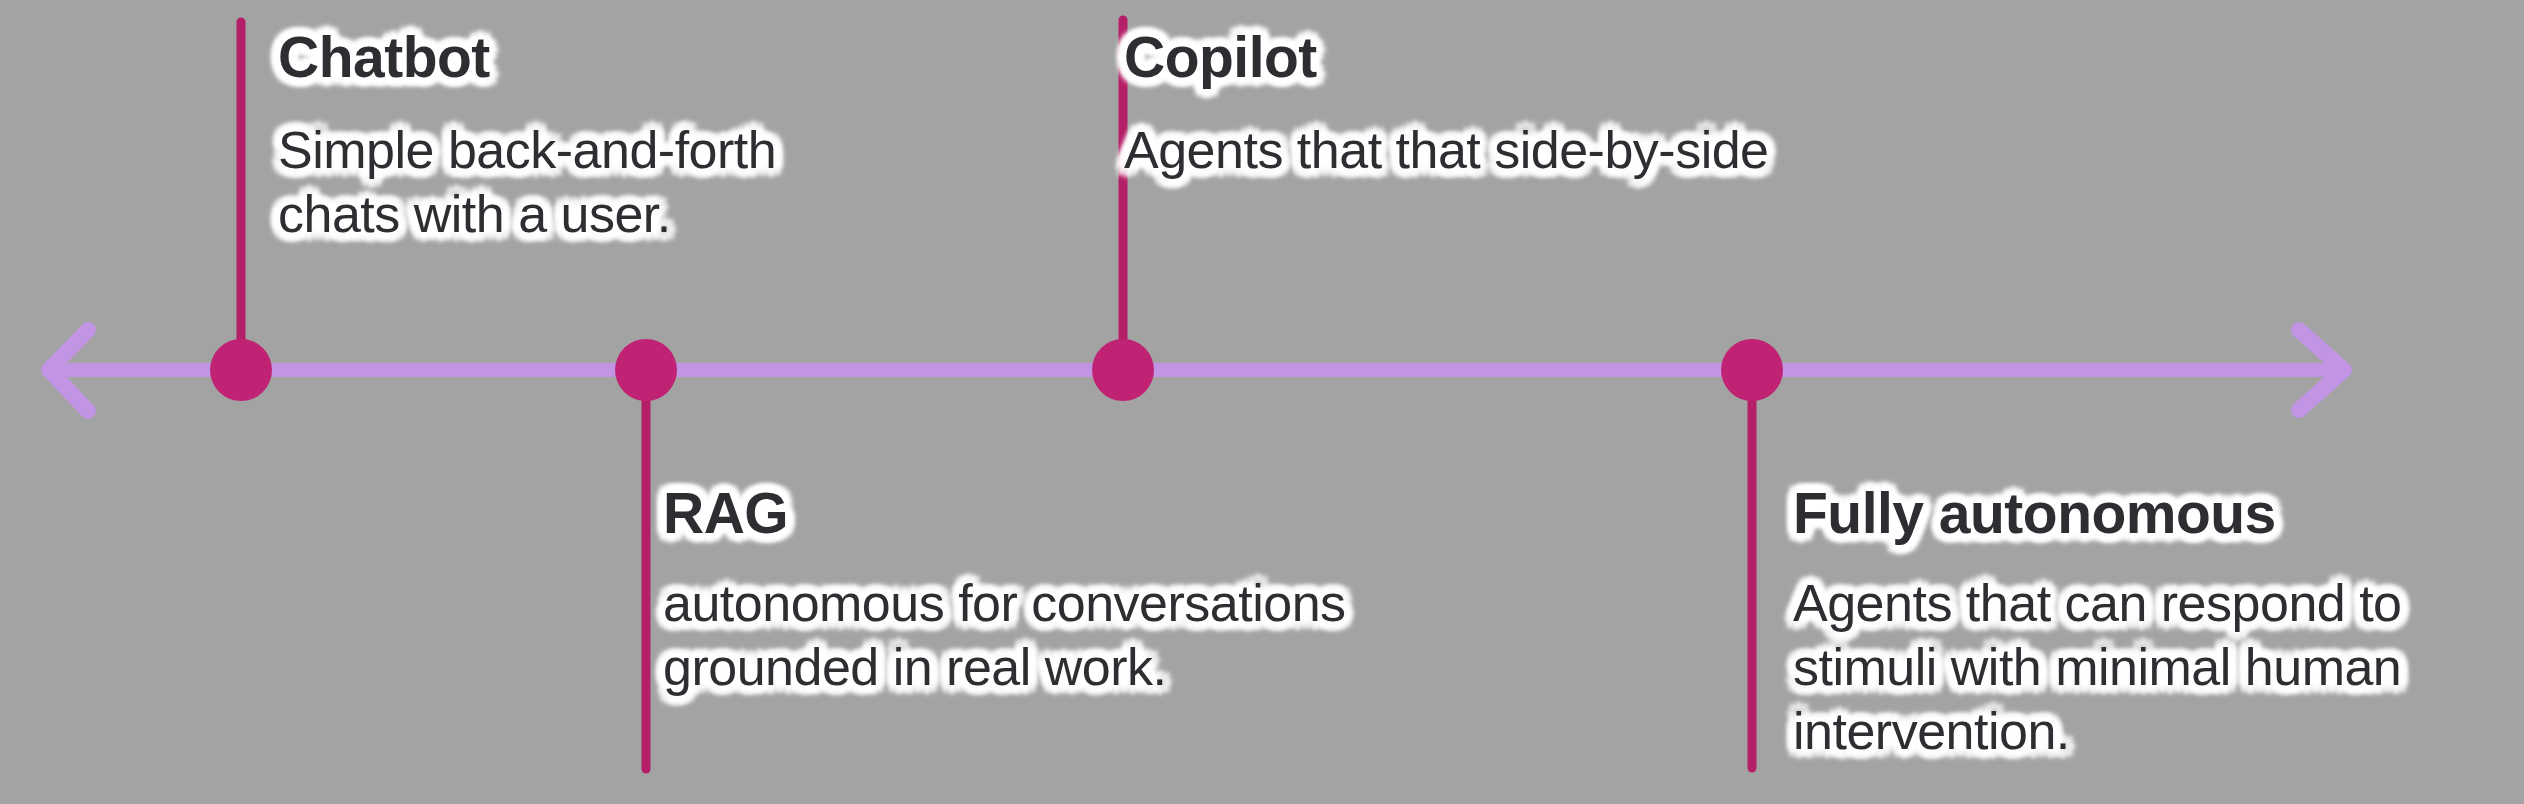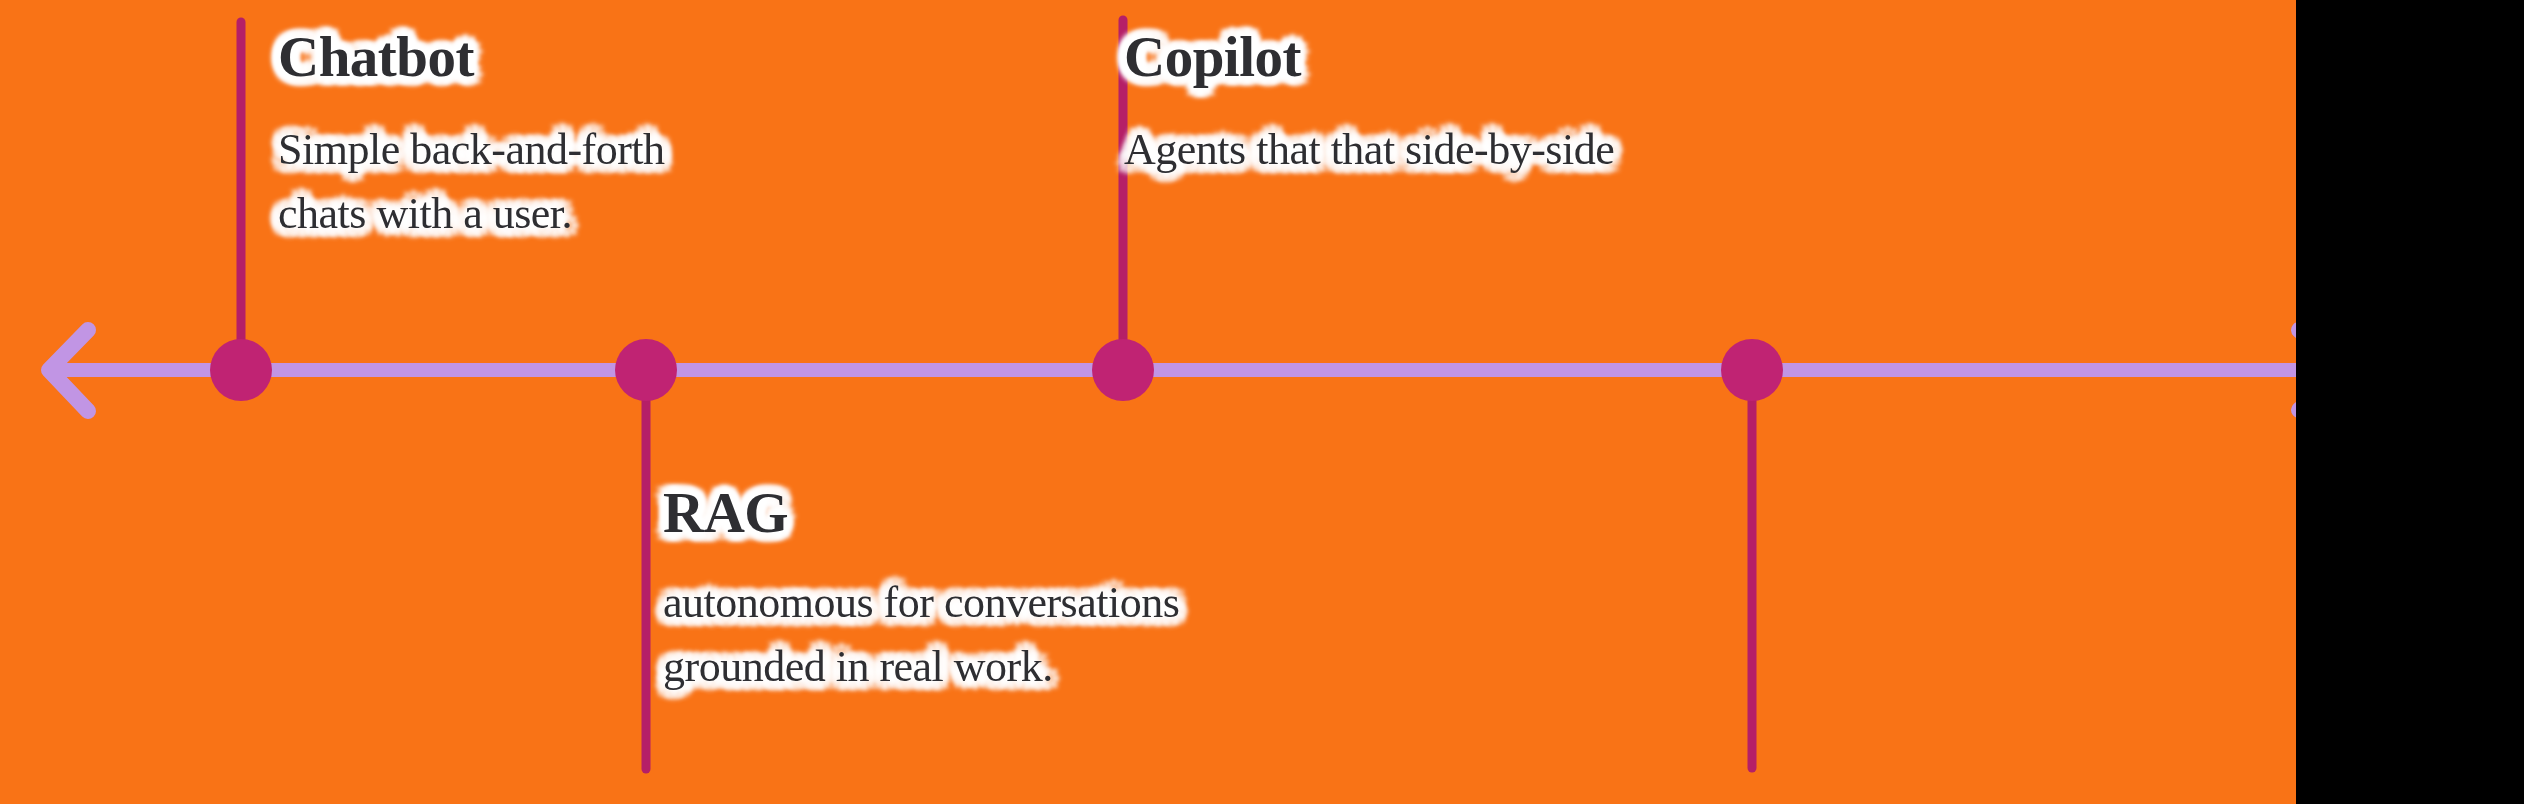--- a/index.html
+++ b/index.html
@@ -2,25 +2,25 @@
 <html><head>
 <meta charset="utf-8">
 <style>
   html, body {
     margin: 0;
     padding: 0;
     background: #000000;
   }
   .canvas {
     position: relative;
-    width: 2296px;
+    width: 2524px;
     height: 804px;
-    background: #f97316;
+    background: #a3a3a3;
     overflow: hidden;
-    font-family: Liberation Serif, serif;
+    font-family: Liberation Sans, sans-serif;
   }
   .gfx {
     position: absolute;
     left: 0;
     top: 0;
   }
   .label {
     position: absolute;
     color: #2e2e32;
     
@@ -34,21 +34,21 @@
   }
   .label .title {
     font-size: 57px;
     font-weight: 700;
     line-height: 58px;
     letter-spacing: -0.5px;
   }
   .label .desc {
     position: absolute;
     left: 0;
-    font-size: 44px;
+    font-size: 52px;
     font-weight: 400;
     line-height: 64px;
     letter-spacing: -0.5px;
   }
   
   .label.above .desc { top: 90px; }
   .label.below .desc { top: 87px; }
 </style>
 </head>
 <body>
@@ -89,14 +89,22 @@
   </div>
 
   <div class="label below" style="left:663px; top:484px;">
     <div class="title">RAG</div>
     <div class="desc">
       <div>autonomous for conversations</div>
       <div>grounded in real work.</div>
     </div>
   </div>
 
+  <div class="label below" style="left:1793px; top:484px;">
+    <div class="title">Fully autonomous</div>
+    <div class="desc">
+      <div>Agents that can respond to</div>
+      <div>stimuli with minimal human</div>
+      <div>intervention.</div>
+    </div>
+  </div>
 
 </div>
 
 </body></html>

